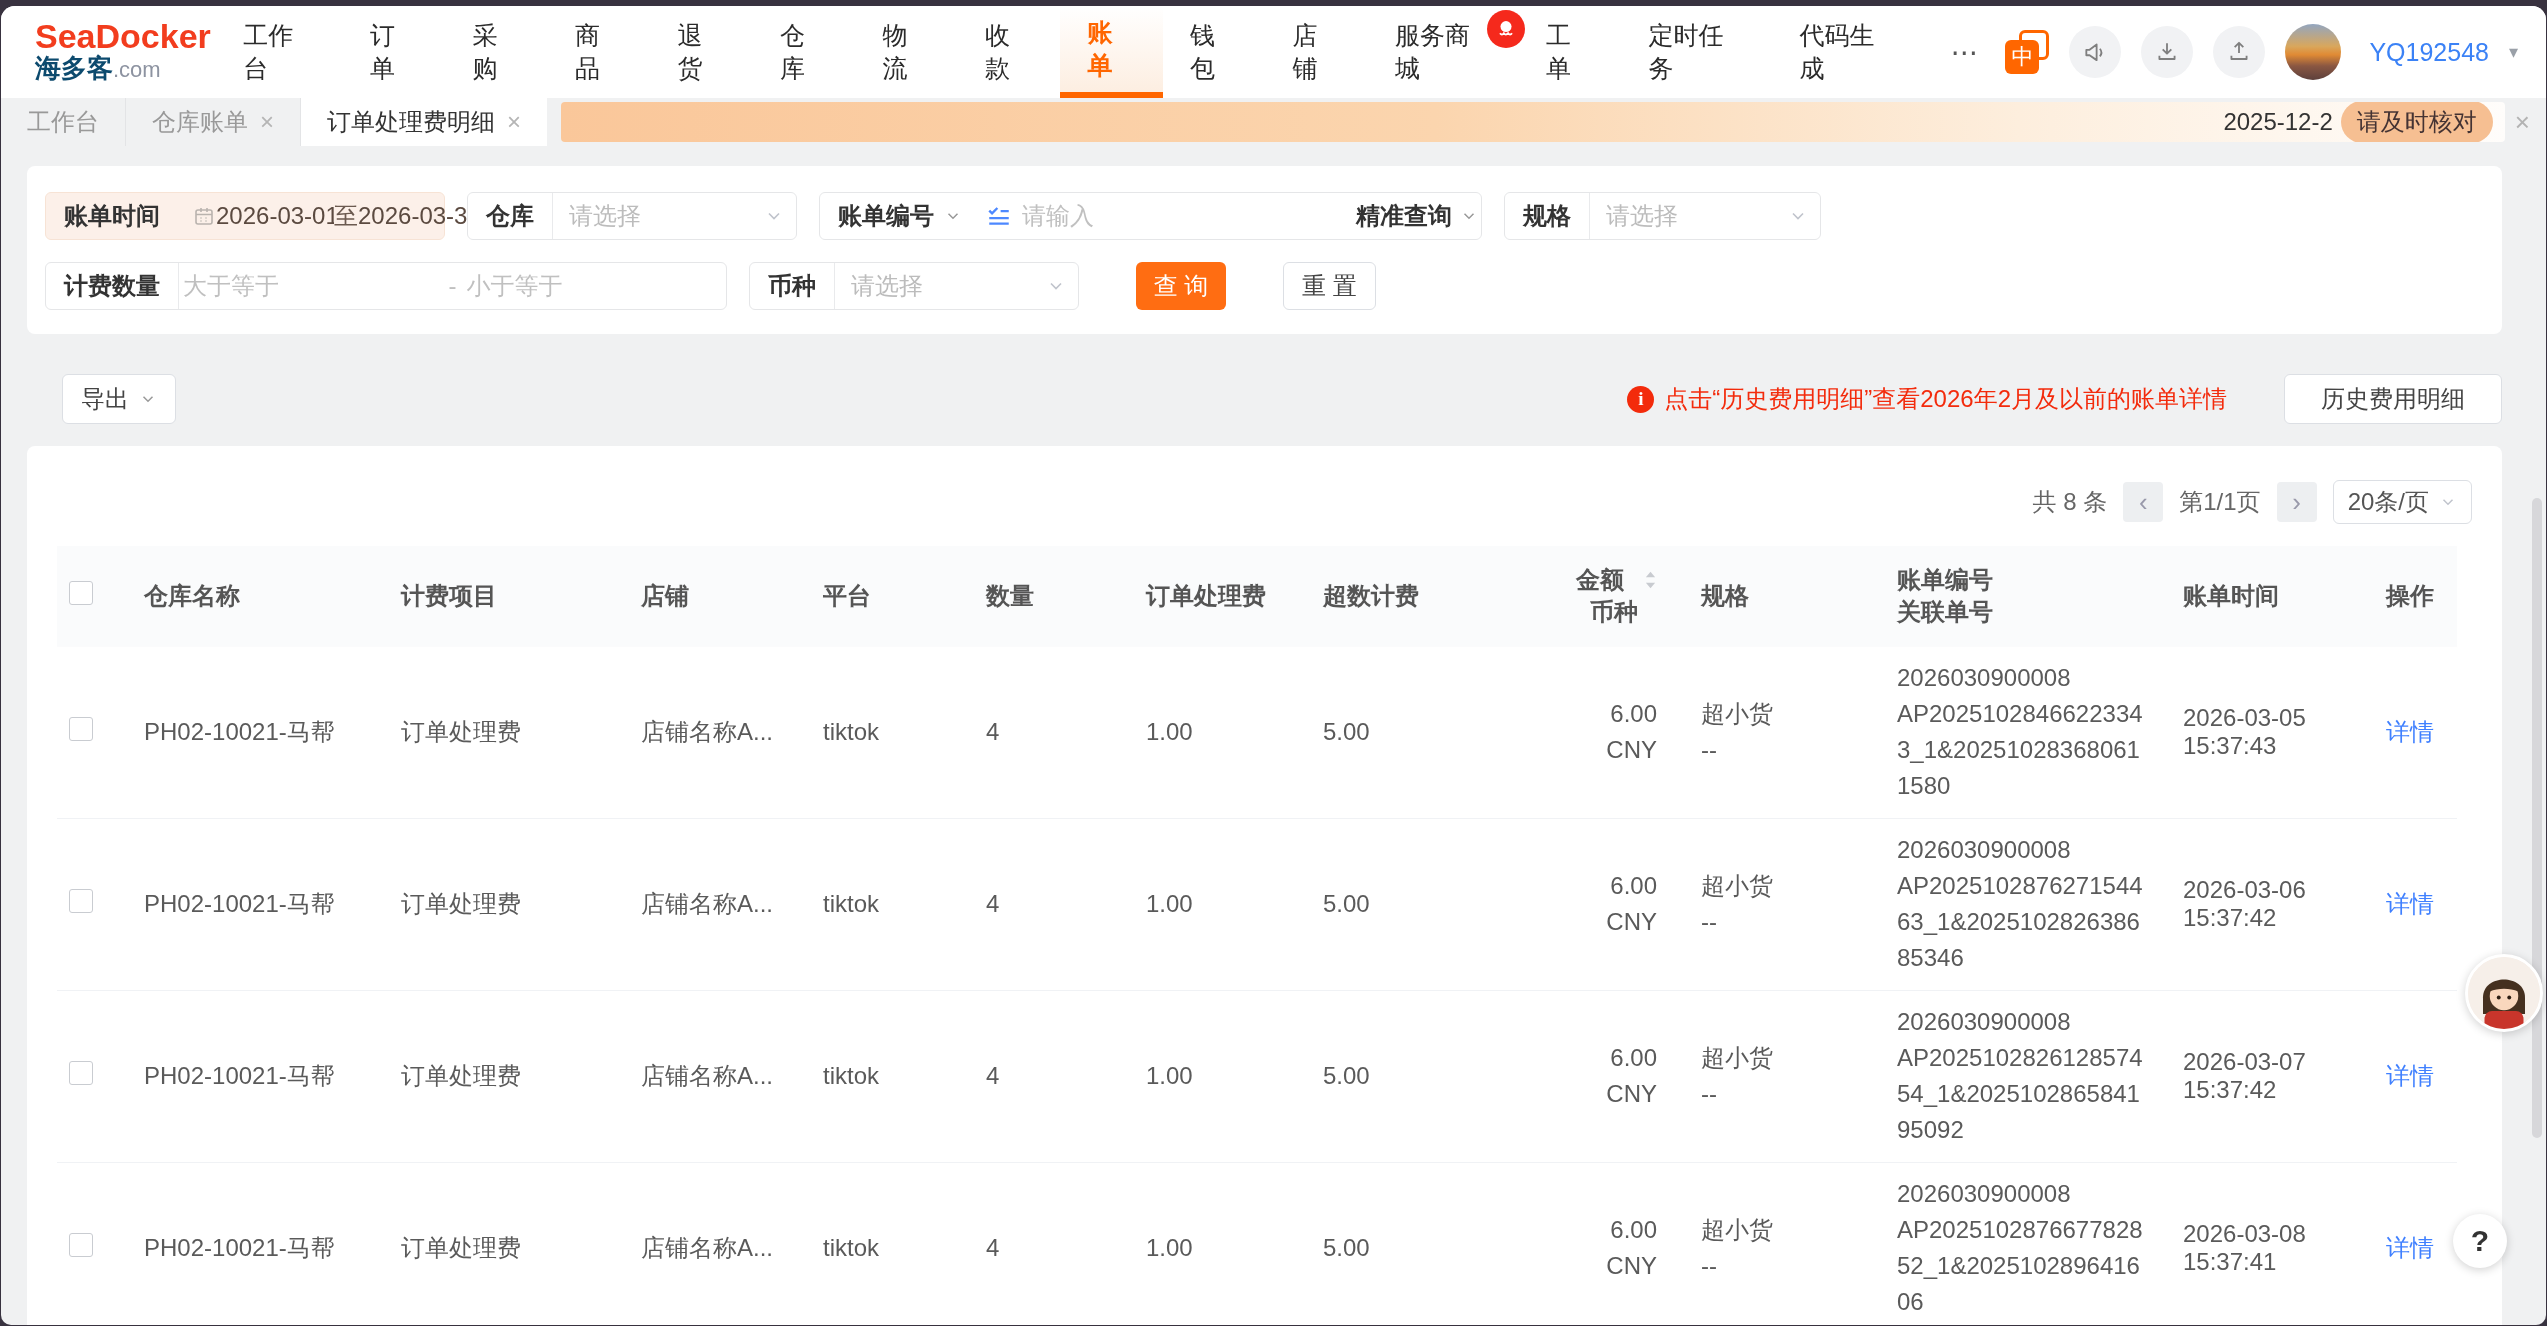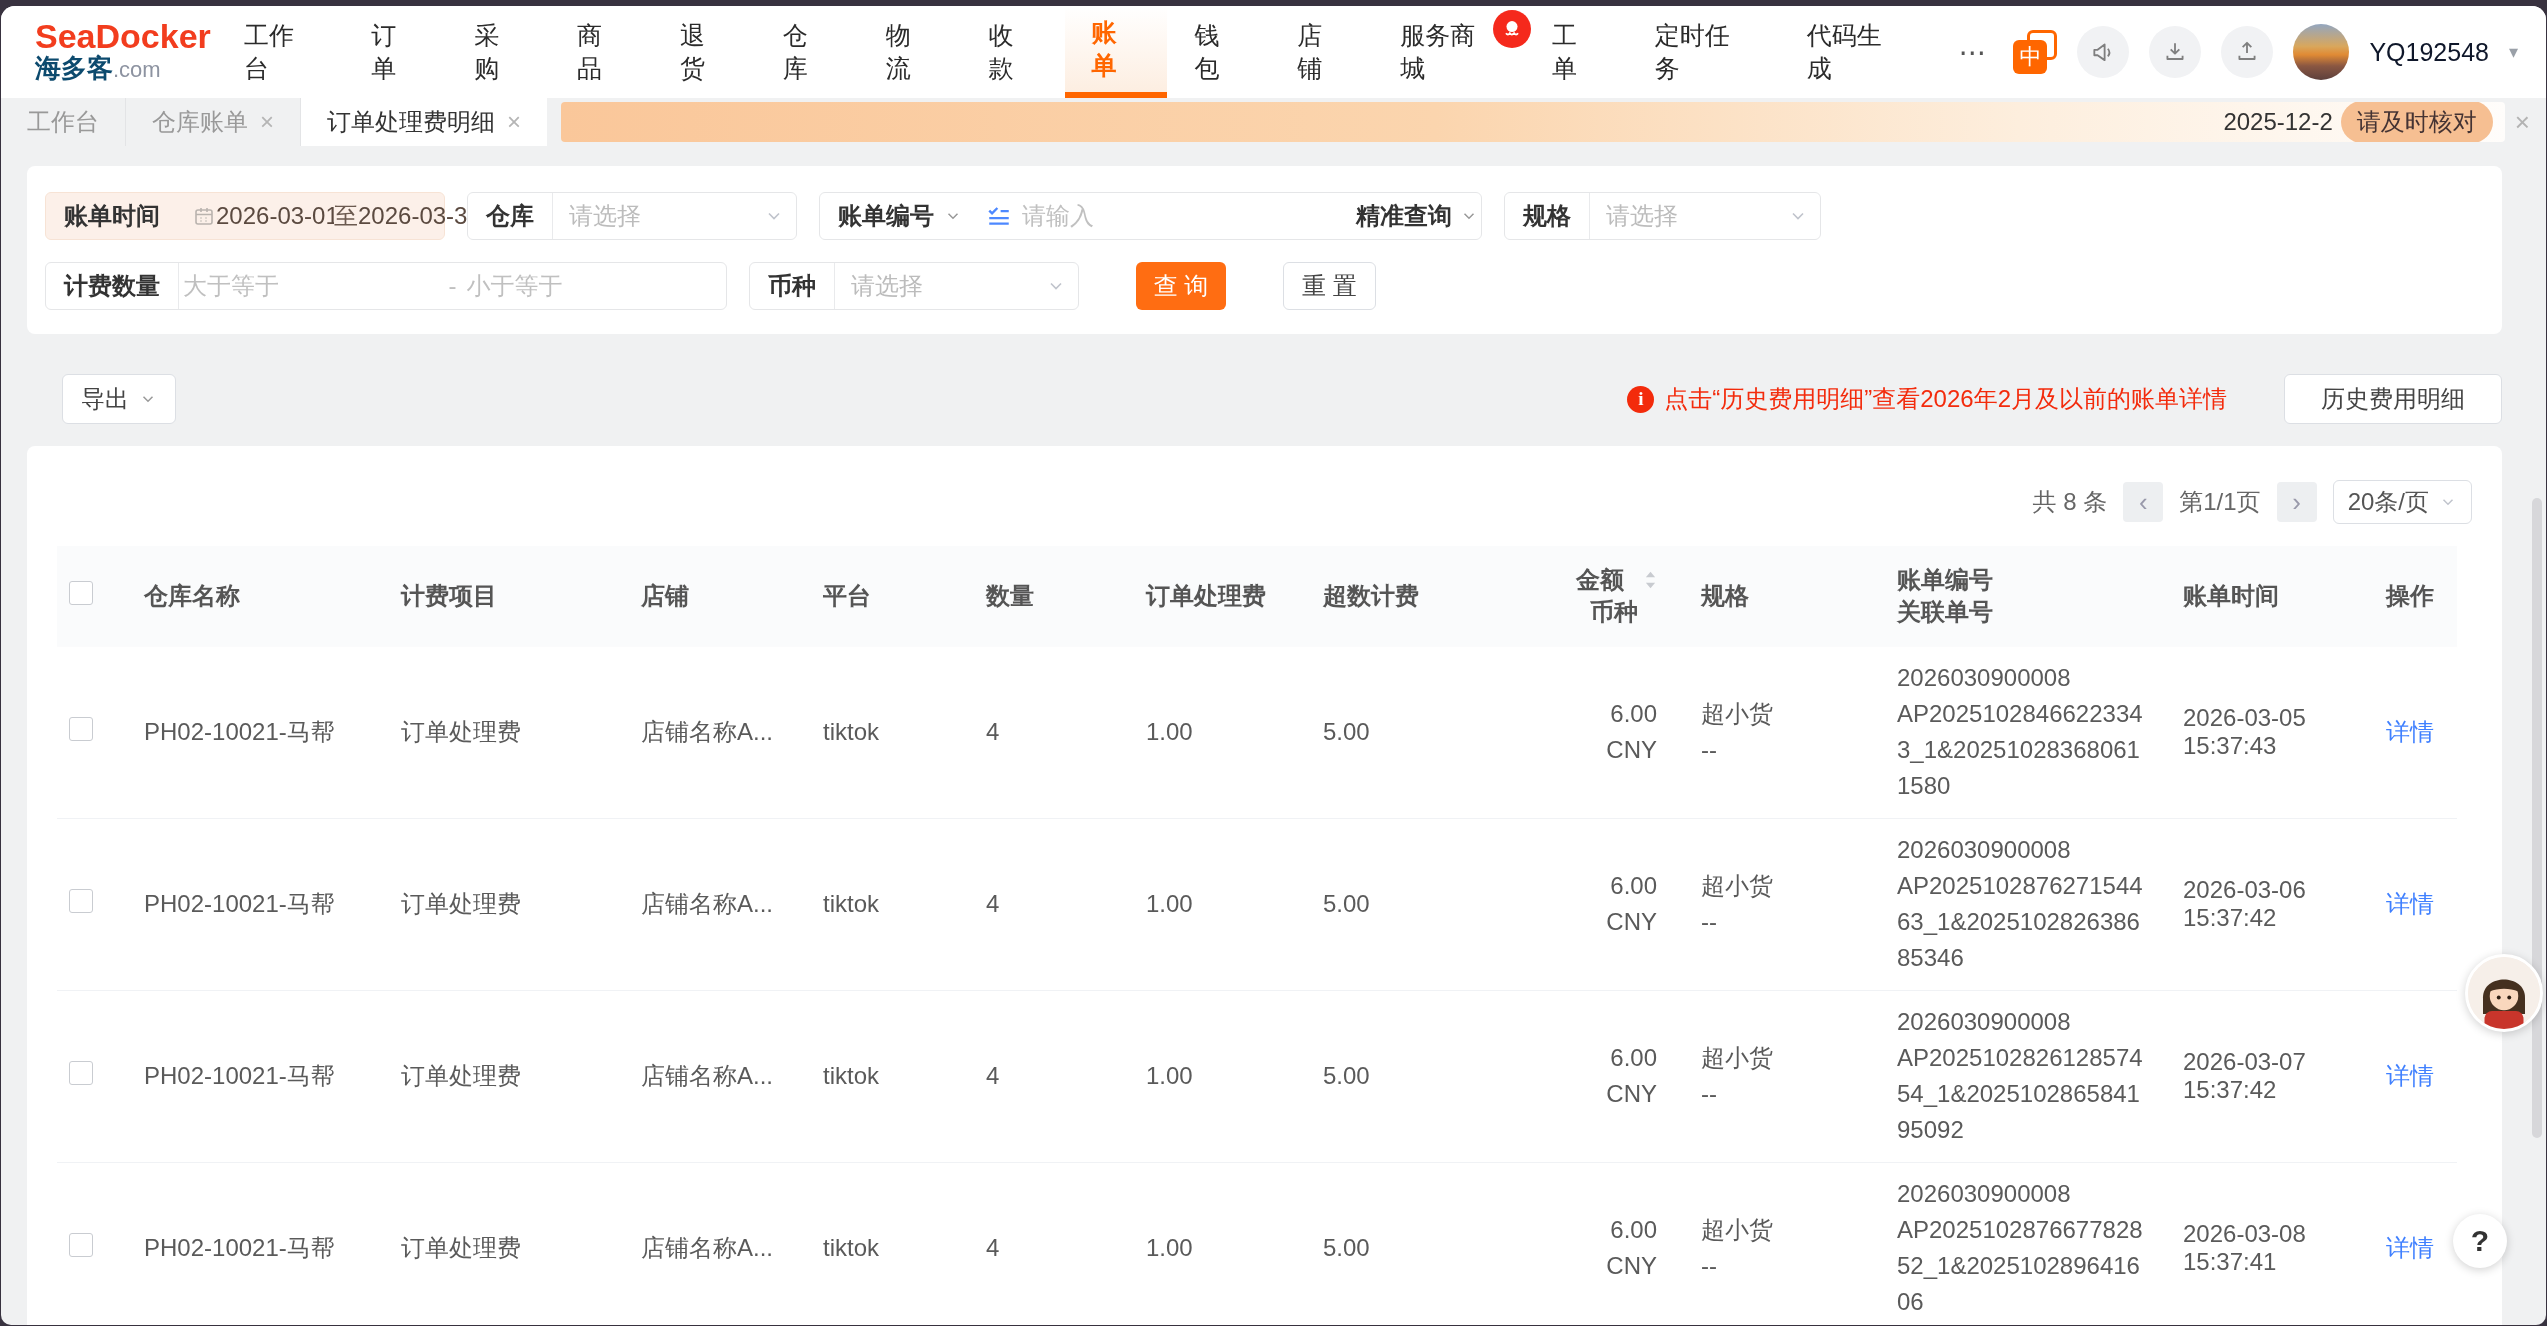--- a/index.html
+++ b/index.html
@@ -18,21 +18,21 @@
   .nav-item { display:flex; align-items:center; padding:0 27px; font-size:25px; color:#2b2b2b; cursor:pointer; position:relative; }
   .nav-item.active { color:#ff6600; background:linear-gradient(180deg,#ffffff 0%,#fdeee1 100%); border-bottom:6px solid #ff6600; font-weight:bold; }
   .nav-badge { position:absolute; top:4px; right:-6px; width:38px; height:38px; border-radius:50%; background:#f5291c; display:flex; align-items:center; justify-content:center; }
   .nav-more { font-size:28px; color:#555; }
   .nav-right { margin-left:auto; display:flex; align-items:center; gap:20px; padding-right:28px; }
   .lang-icon { position:relative; width:44px; height:44px; }
   .lang-back { position:absolute; top:0; right:0; width:30px; height:30px; border:3px solid #ff6600; border-radius:6px; background:#fff; }
   .lang-front { position:absolute; left:0; bottom:0; width:34px; height:34px; background:#ff6600; border-radius:6px; color:#fff; font-size:22px; display:flex; align-items:center; justify-content:center; }
   .circle-btn { width:52px; height:52px; border-radius:50%; background:#f1f2f4; display:flex; align-items:center; justify-content:center; cursor:pointer; }
   .avatar { width:56px; height:56px; border-radius:50%; background:linear-gradient(180deg,#93a6c0 0%,#d9a75c 40%,#e08a34 55%,#8a5742 75%,#5d403c 100%); }
-  .username { font-size:25px; color:#0f172a; margin-left:0; }
+  .username { font-size:25px; color:#3b82f6; margin-left:8px; }
   .user-caret { color:#9aa0a8; font-size:18px; }
 
   
   .tabbar { height:48px; background:#f0f1f2; display:flex; align-items:stretch; }
   .tab { display:flex; align-items:center; gap:12px; padding:0 26px; font-size:24px; color:#999; border-right:1px solid #e3e4e6; cursor:pointer; white-space:nowrap; }
   .tab.active { background:#fff; color:#333; border-right:none; }
   .tab .close { color:#b5b5b5; font-size:24px; }
   .tab-banner { flex:1; align-self:center; height:40px; margin:0 10px 0 14px; border-radius:4px;
     background:linear-gradient(90deg,#fac79a 0%,#fbd5ae 45%,#fdeedd 75%,#fffdfb 100%);
     display:flex; align-items:center; justify-content:flex-end; padding-right:12px; overflow:hidden; }

